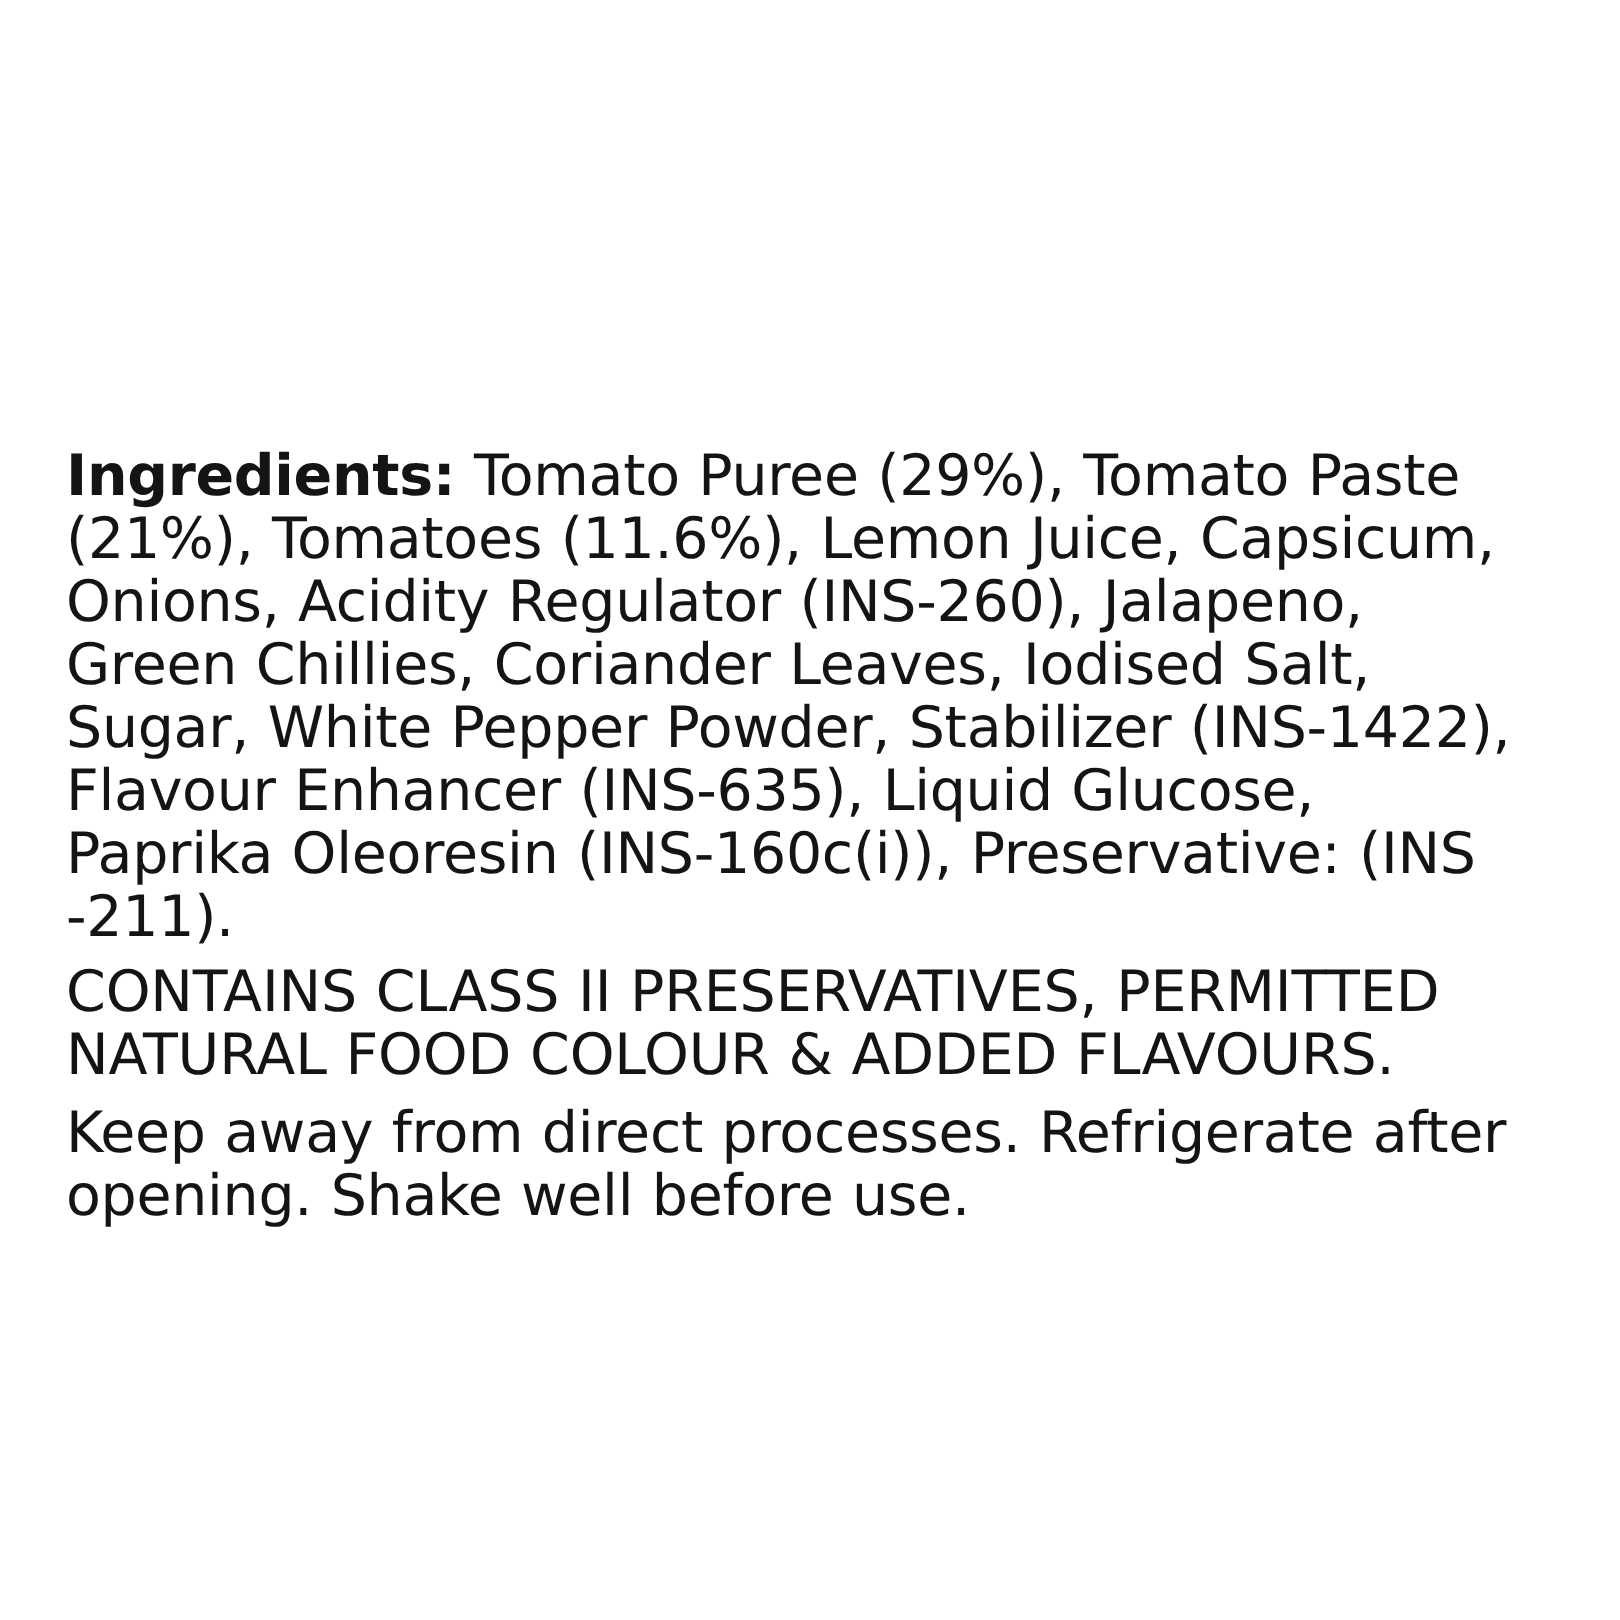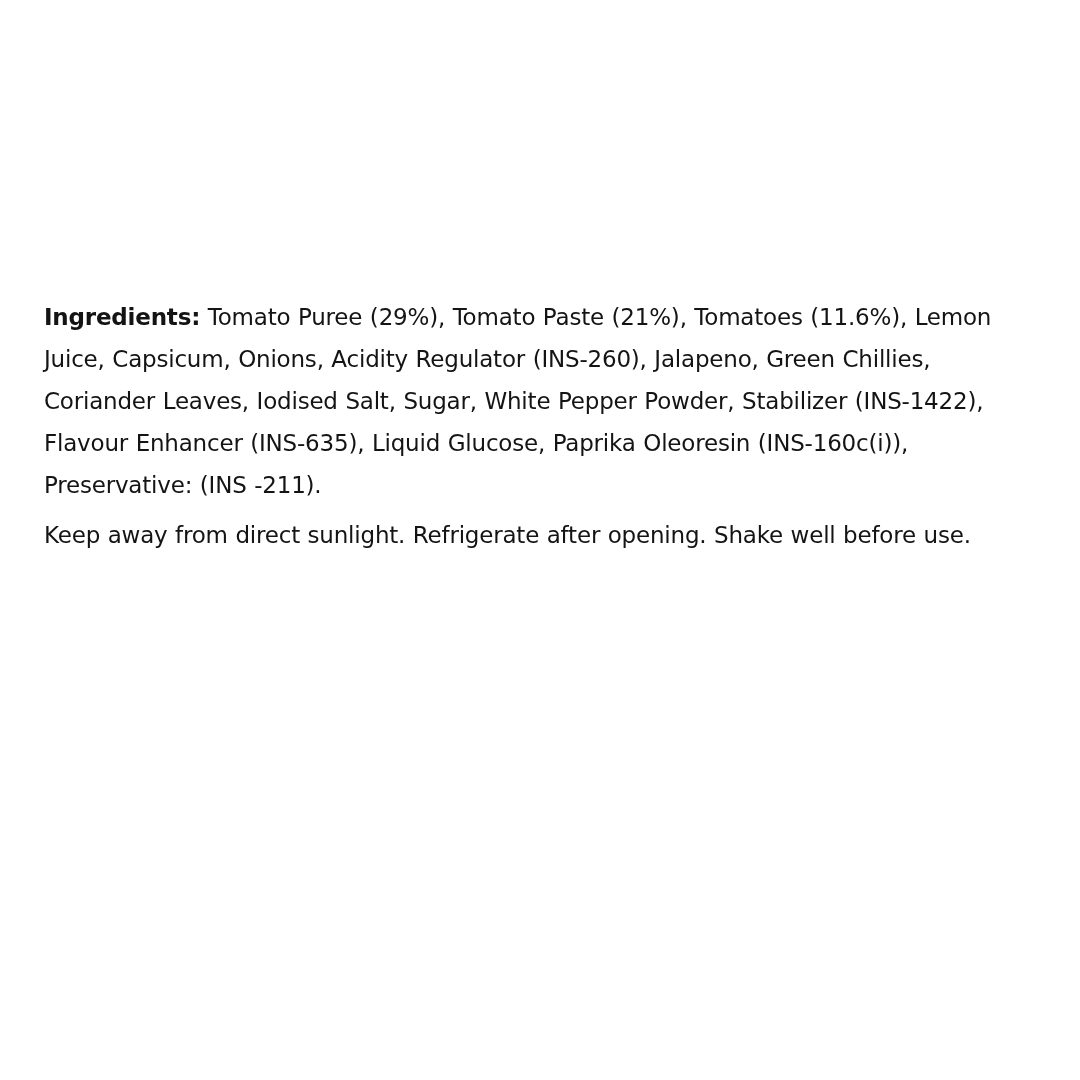--- a/index.html
+++ b/index.html
@@ -17,21 +17,21 @@
   .label-panel {
     position: absolute;
     left: 44px;
     top: 296px;
     width: 970px;
   }
   .block {
     margin: 0 0 6px 0;
   }
   .para {
-    font-size: 23px;
+    font-size: 38px;
     line-height: 42px;
     letter-spacing: -0.2px;
     color: #141414;
     margin: 0;
     text-align: left;
     word-spacing: 0.5px;
   }
   .para.ingredients {
     margin-bottom: 8px;
   }
@@ -51,19 +51,22 @@
 </style>
 </head>
 <body>
 
 <div class="label-panel">
 
   <div class="block">
     <p class="para ingredients"><span class="bold-lead">Ingredients:</span><span> Tomato Puree (29%), Tomato Paste (21%), Tomatoes (11.6%), Lemon Juice, Capsicum, Onions, Acidity Regulator (INS-260), Jalapeno, Green Chillies, Coriander Leaves, Iodised Salt, Sugar, White Pepper Powder, Stabilizer (INS-1422), Flavour Enhancer (INS-635), Liquid Glucose, Paprika Oleoresin (INS-160c(i)), Preservative: (INS -211).</span></p>
   </div>
 
+  <div class="block">
+    <p class="para caps">CONTAINS CLASS II PRESERVATIVES, PERMITTED NATURAL FOOD COLOUR &amp; ADDED FLAVOURS.</p>
+  </div>
 
 
   <div class="block">
-    <p class="para storage">Keep away from direct sunlight. Refrigerate after opening. Shake well before use.</p>
+    <p class="para storage">Keep away from direct processes. Refrigerate after opening. Shake well before use.</p>
   </div>
 
 </div>
 
 </body></html>

